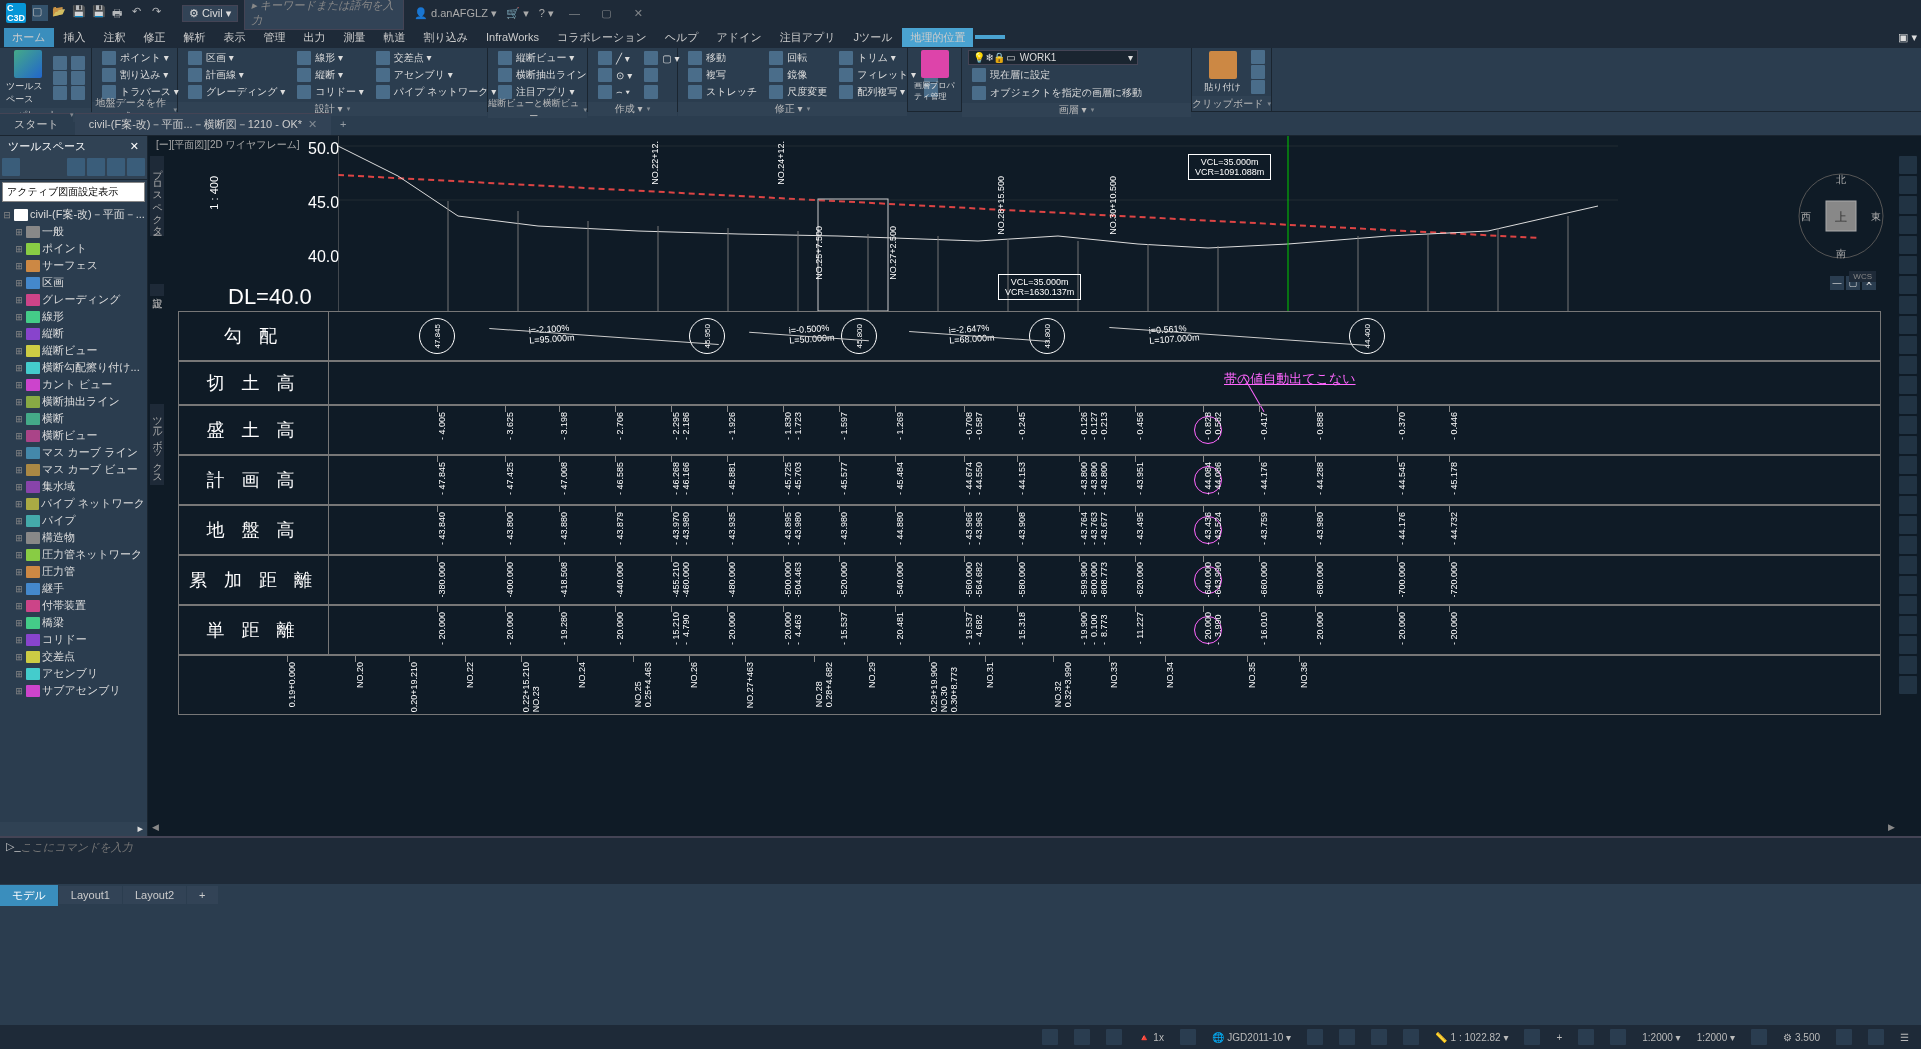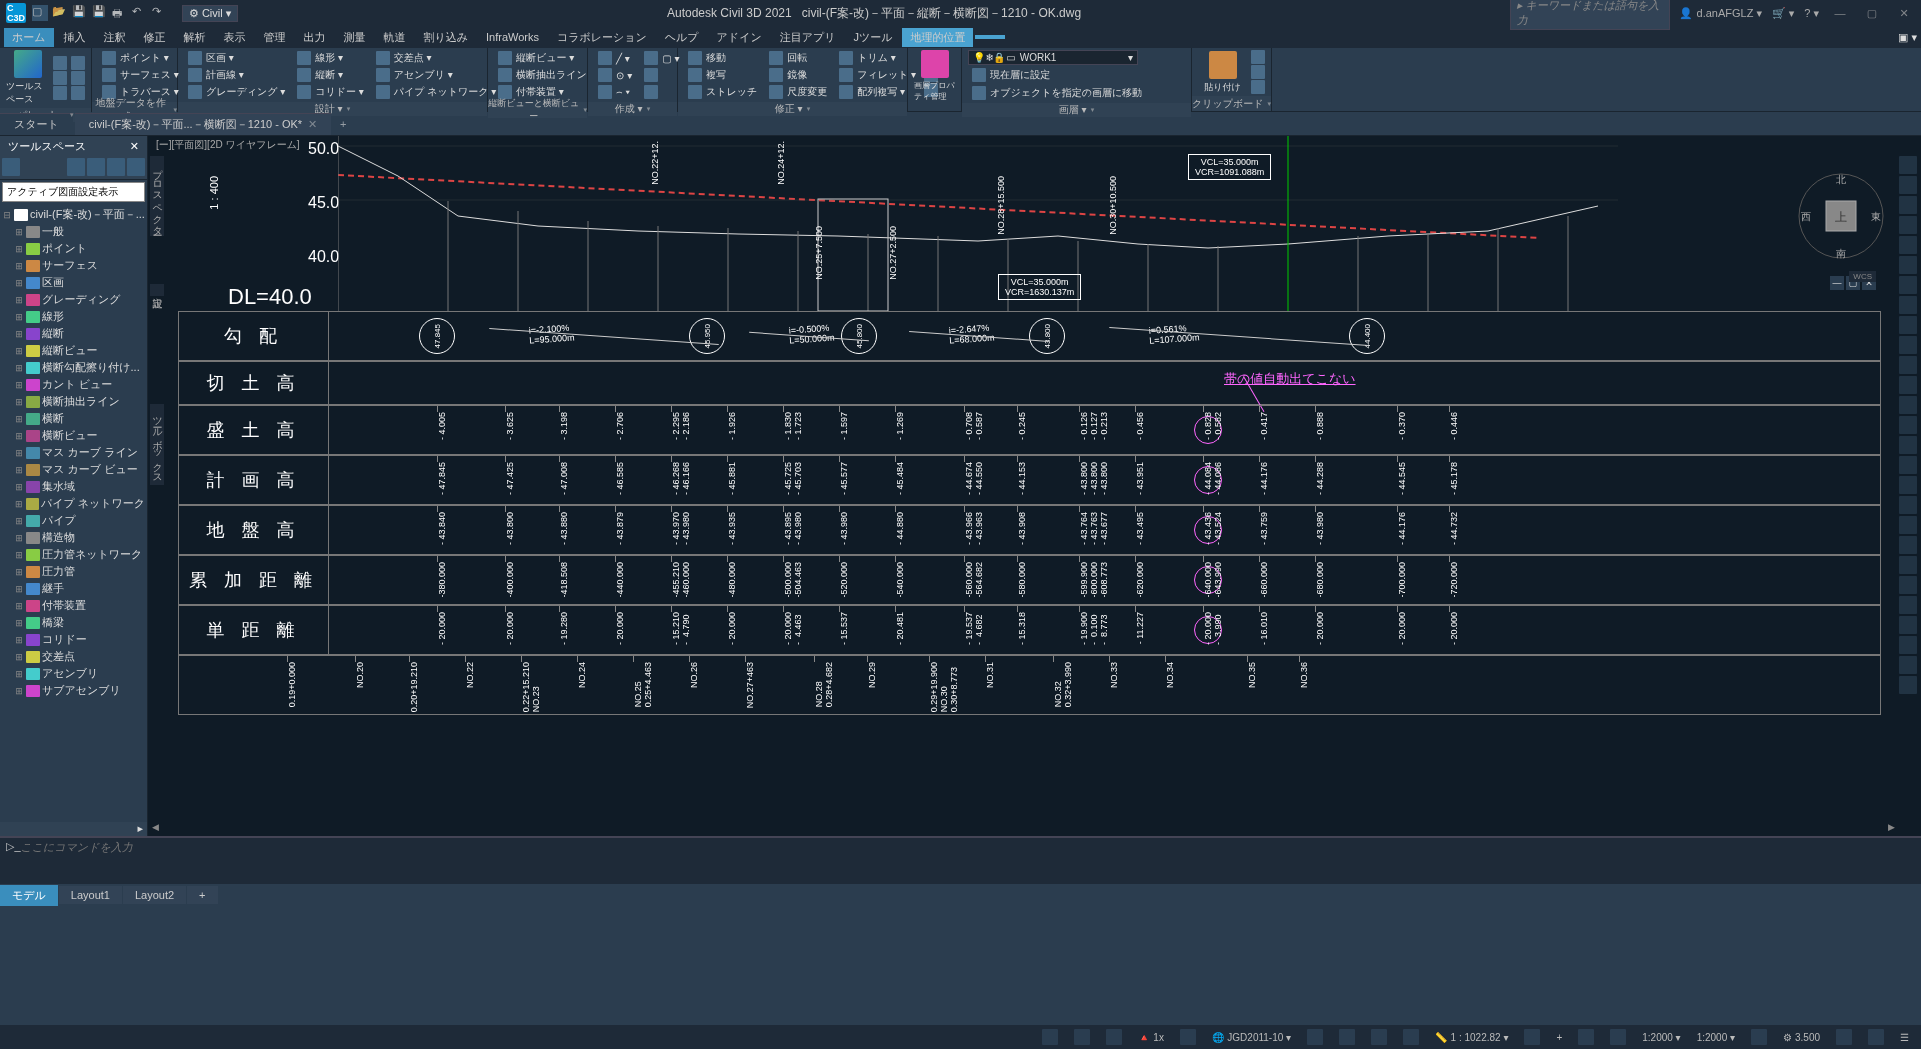--- a/index.html
+++ b/index.html
@@ -85,21 +85,20 @@
   <div class="qat">
     <span class="qat-icon" style="background:#3a5d7a">▢</span>
     <span class="qat-icon">📂</span>
     <span class="qat-icon">💾</span>
     <span class="qat-icon">💾</span>
     <span class="qat-icon">🖶</span>
     <span class="qat-icon">↶</span>
     <span class="qat-icon">↷</span>
   </div>
   <span class="ws-sel">⚙ <span>Civil</span> ▾</span>
-  <div class="title-center"><span>Autodesk Civil 3D 2021</span>&nbsp;&nbsp;&nbsp;<span>civil-(F案-改)－平面－縦断－横断図－1210 - OK.dwg</span></div>
   <div class="title-right">
     <span class="search-box">▸ <span>キーワードまたは語句を入力</span></span>
     <span>👤 <span>d.anAFGLZ</span> ▾</span>
     <span>🛒 ▾</span>
     <span>? ▾</span>
     <span class="win-btn">—</span>
     <span class="win-btn">▢</span>
     <span class="win-btn">✕</span>
   </div>
 </div>
@@ -149,21 +148,21 @@
   </div>
   <div class="panel" style="width:86px">
     <div class="panel-body">
         <div class="btn-stack">
       <div class="sm-btn">
             <span class="sm-icon"></span>
             <span>ポイント ▾</span>
           </div>
       <div class="sm-btn">
             <span class="sm-icon"></span>
-            <span>サーフェス ▾</span>
+            <span>割り込み ▾</span>
           </div>
       <div class="sm-btn">
             <span class="sm-icon"></span>
             <span>トラバース ▾</span>
           </div>
     </div>
       </div>
     <div class="panel-label">地盤データを作成 ▾</div>
   </div>
   <div class="panel" style="width:310px">
@@ -219,21 +218,21 @@
       <div class="sm-btn">
             <span class="sm-icon"></span>
             <span>縦断ビュー ▾</span>
           </div>
       <div class="sm-btn">
             <span class="sm-icon"></span>
             <span>横断抽出ライン</span>
           </div>
       <div class="sm-btn">
             <span class="sm-icon"></span>
-            <span>付帯装置 ▾</span>
+            <span>注目アプリ ▾</span>
           </div>
     </div>
       </div>
     <div class="panel-label" style="font-size:9px">縦断ビューと横断ビュー</div>
   </div>
   <div class="panel" style="width:90px">
     <div class="panel-body">
         <div class="btn-stack">
       <div class="sm-btn"><span class="sm-icon"></span>╱ ▾</div>
       <div class="sm-btn"><span class="sm-icon"></span>⊙ ▾</div>

